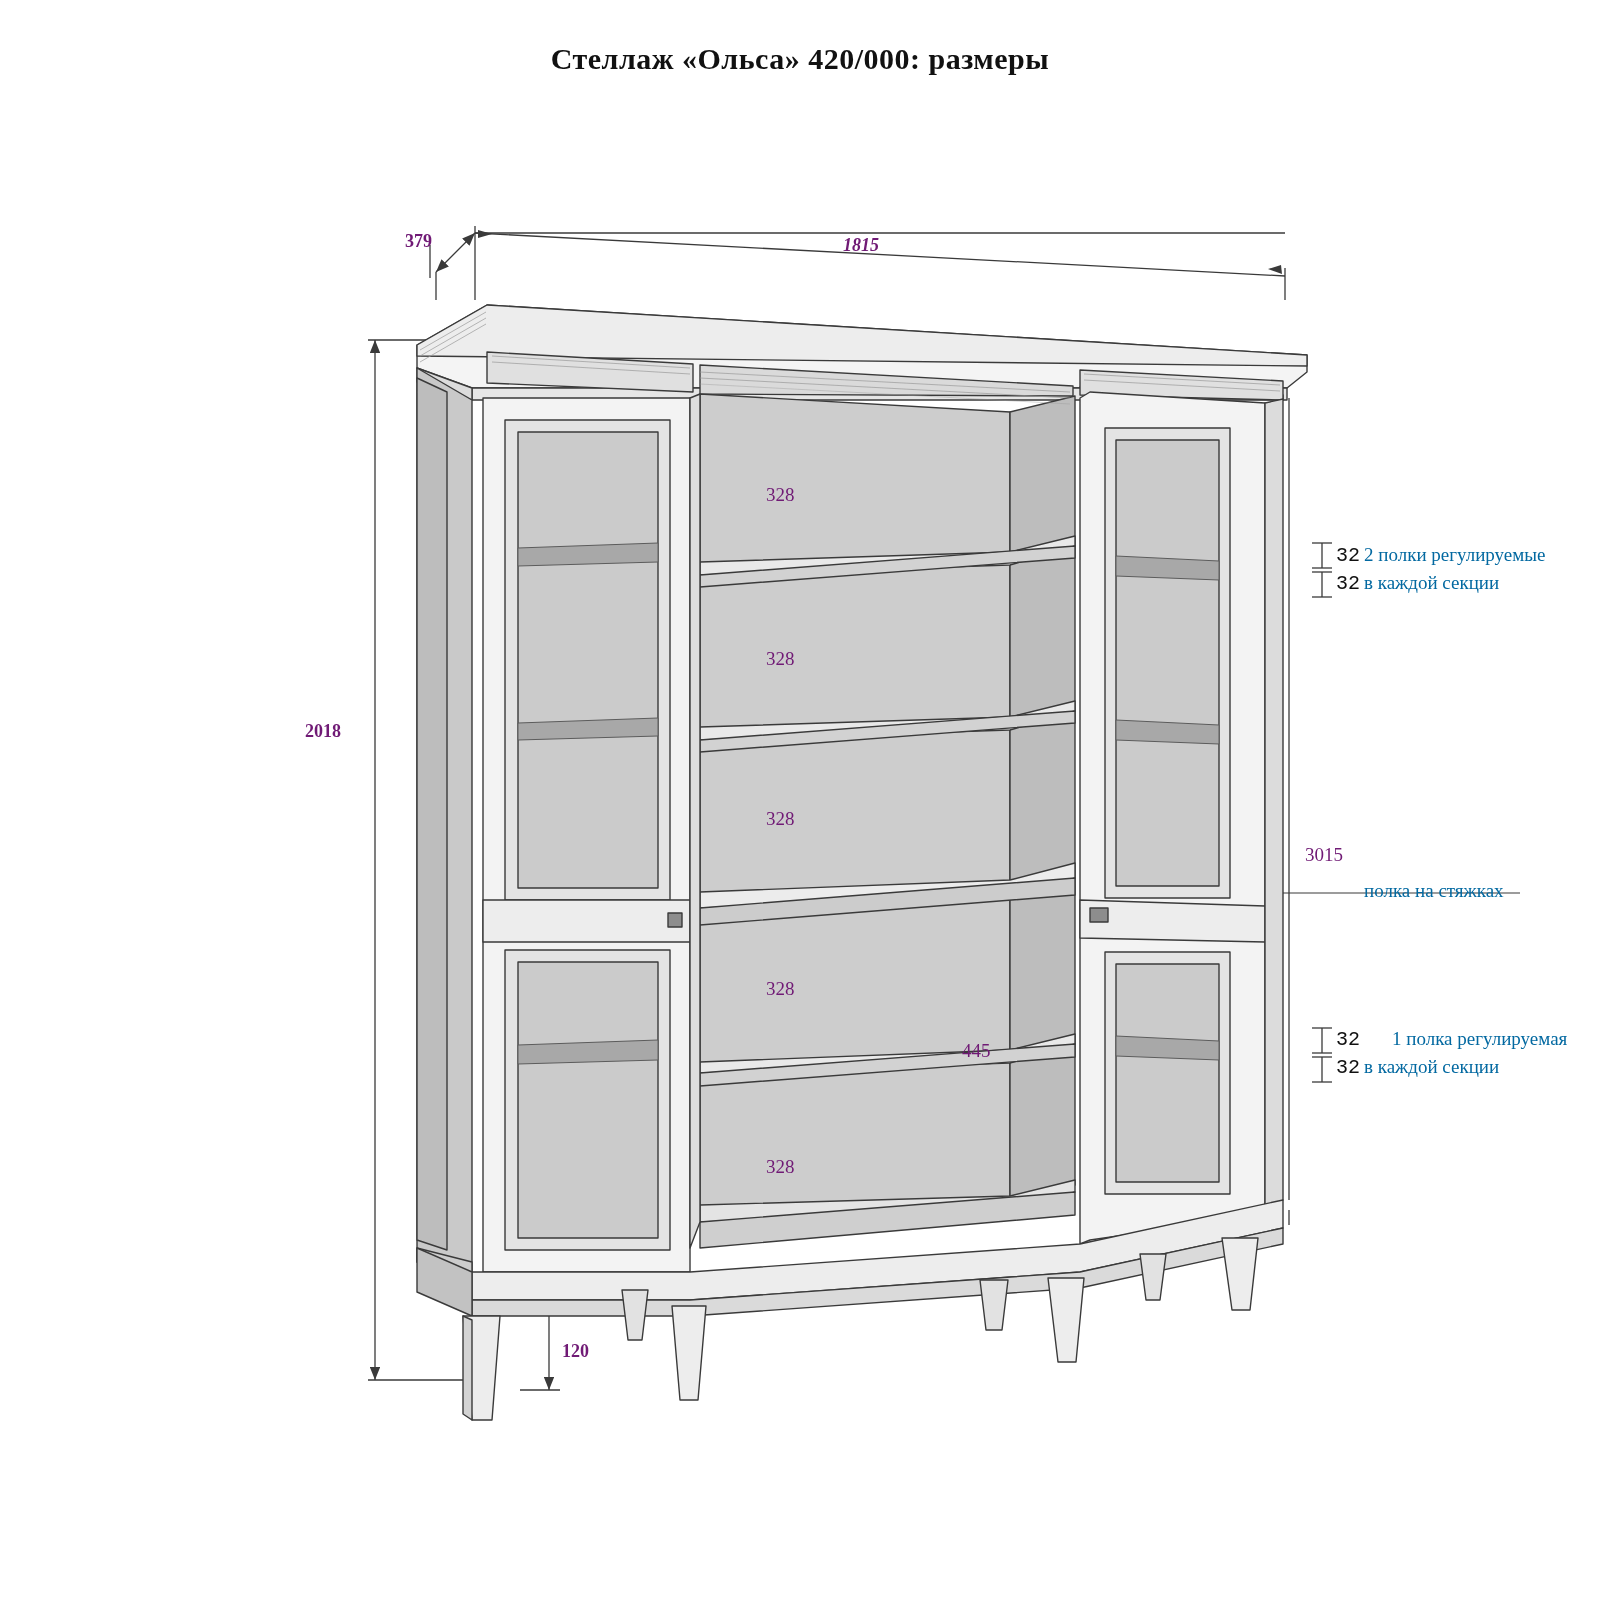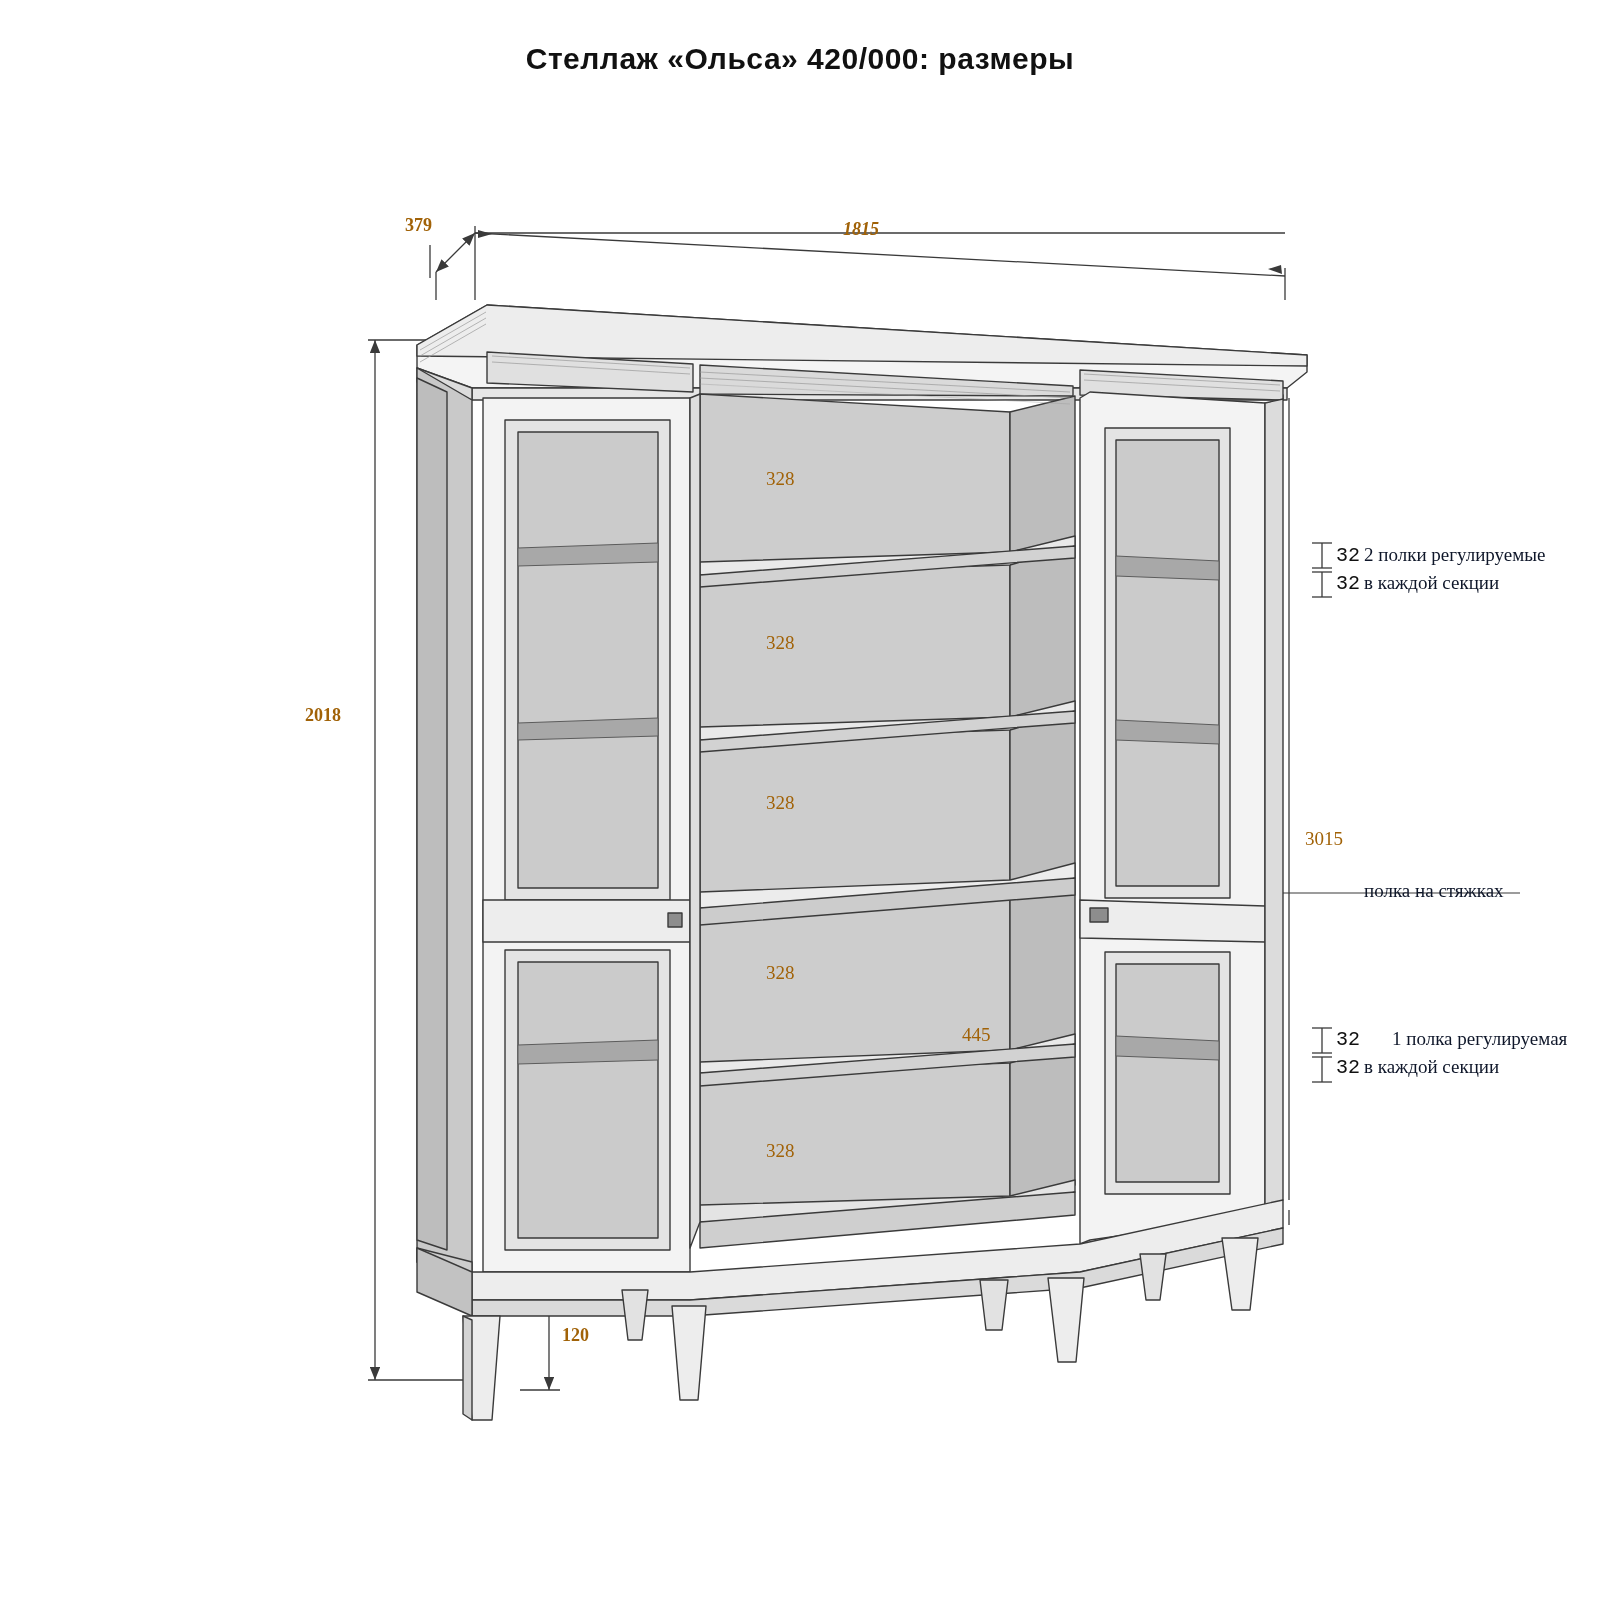--- a/index.html
+++ b/index.html
@@ -14,21 +14,21 @@
     font-family: "Liberation Serif", serif;
     color: #1a1a1a;
     overflow: hidden;
   }
   #page-title {
     position: absolute;
     top: 42px;
     left: 0;
     width: 1600px;
     text-align: center;
-    font-family: Liberation Sans, sans-serif;
+    font-family: Liberation Serif, serif;
     font-weight: bold;
     font-size: 30px;
     letter-spacing: 0.5px;
     color: #111;
   }
   .diagram-wrap {
     position: absolute;
     top: 0;
     left: 0;
     width: 1600px;
@@ -37,32 +37,33 @@
   svg.drawing {
     position: absolute;
     top: 0; left: 0;
     width: 1600px;
     height: 1600px;
   }
   .dim-label {
     position: absolute;
     font-family: "Liberation Serif", serif;
     font-size: 19px;
-    color: #a16207;
+    color: #701a75;
     white-space: nowrap;
+    margin-top: 16px;
   }
   .dim-label.bold {
     font-weight: bold;
     font-size: 18px;
   }
   .note-label {
     position: absolute;
     font-family: "Liberation Serif", serif;
     font-size: 19px;
-    color: #0f172a;
+    color: #0369a1;
     white-space: nowrap;
     line-height: 26px;
   }
   .small-dim {
     position: absolute;
     font-family: Liberation Mono, monospace;
     font-size: 20px;
     color: #111;
   }
 </style>

